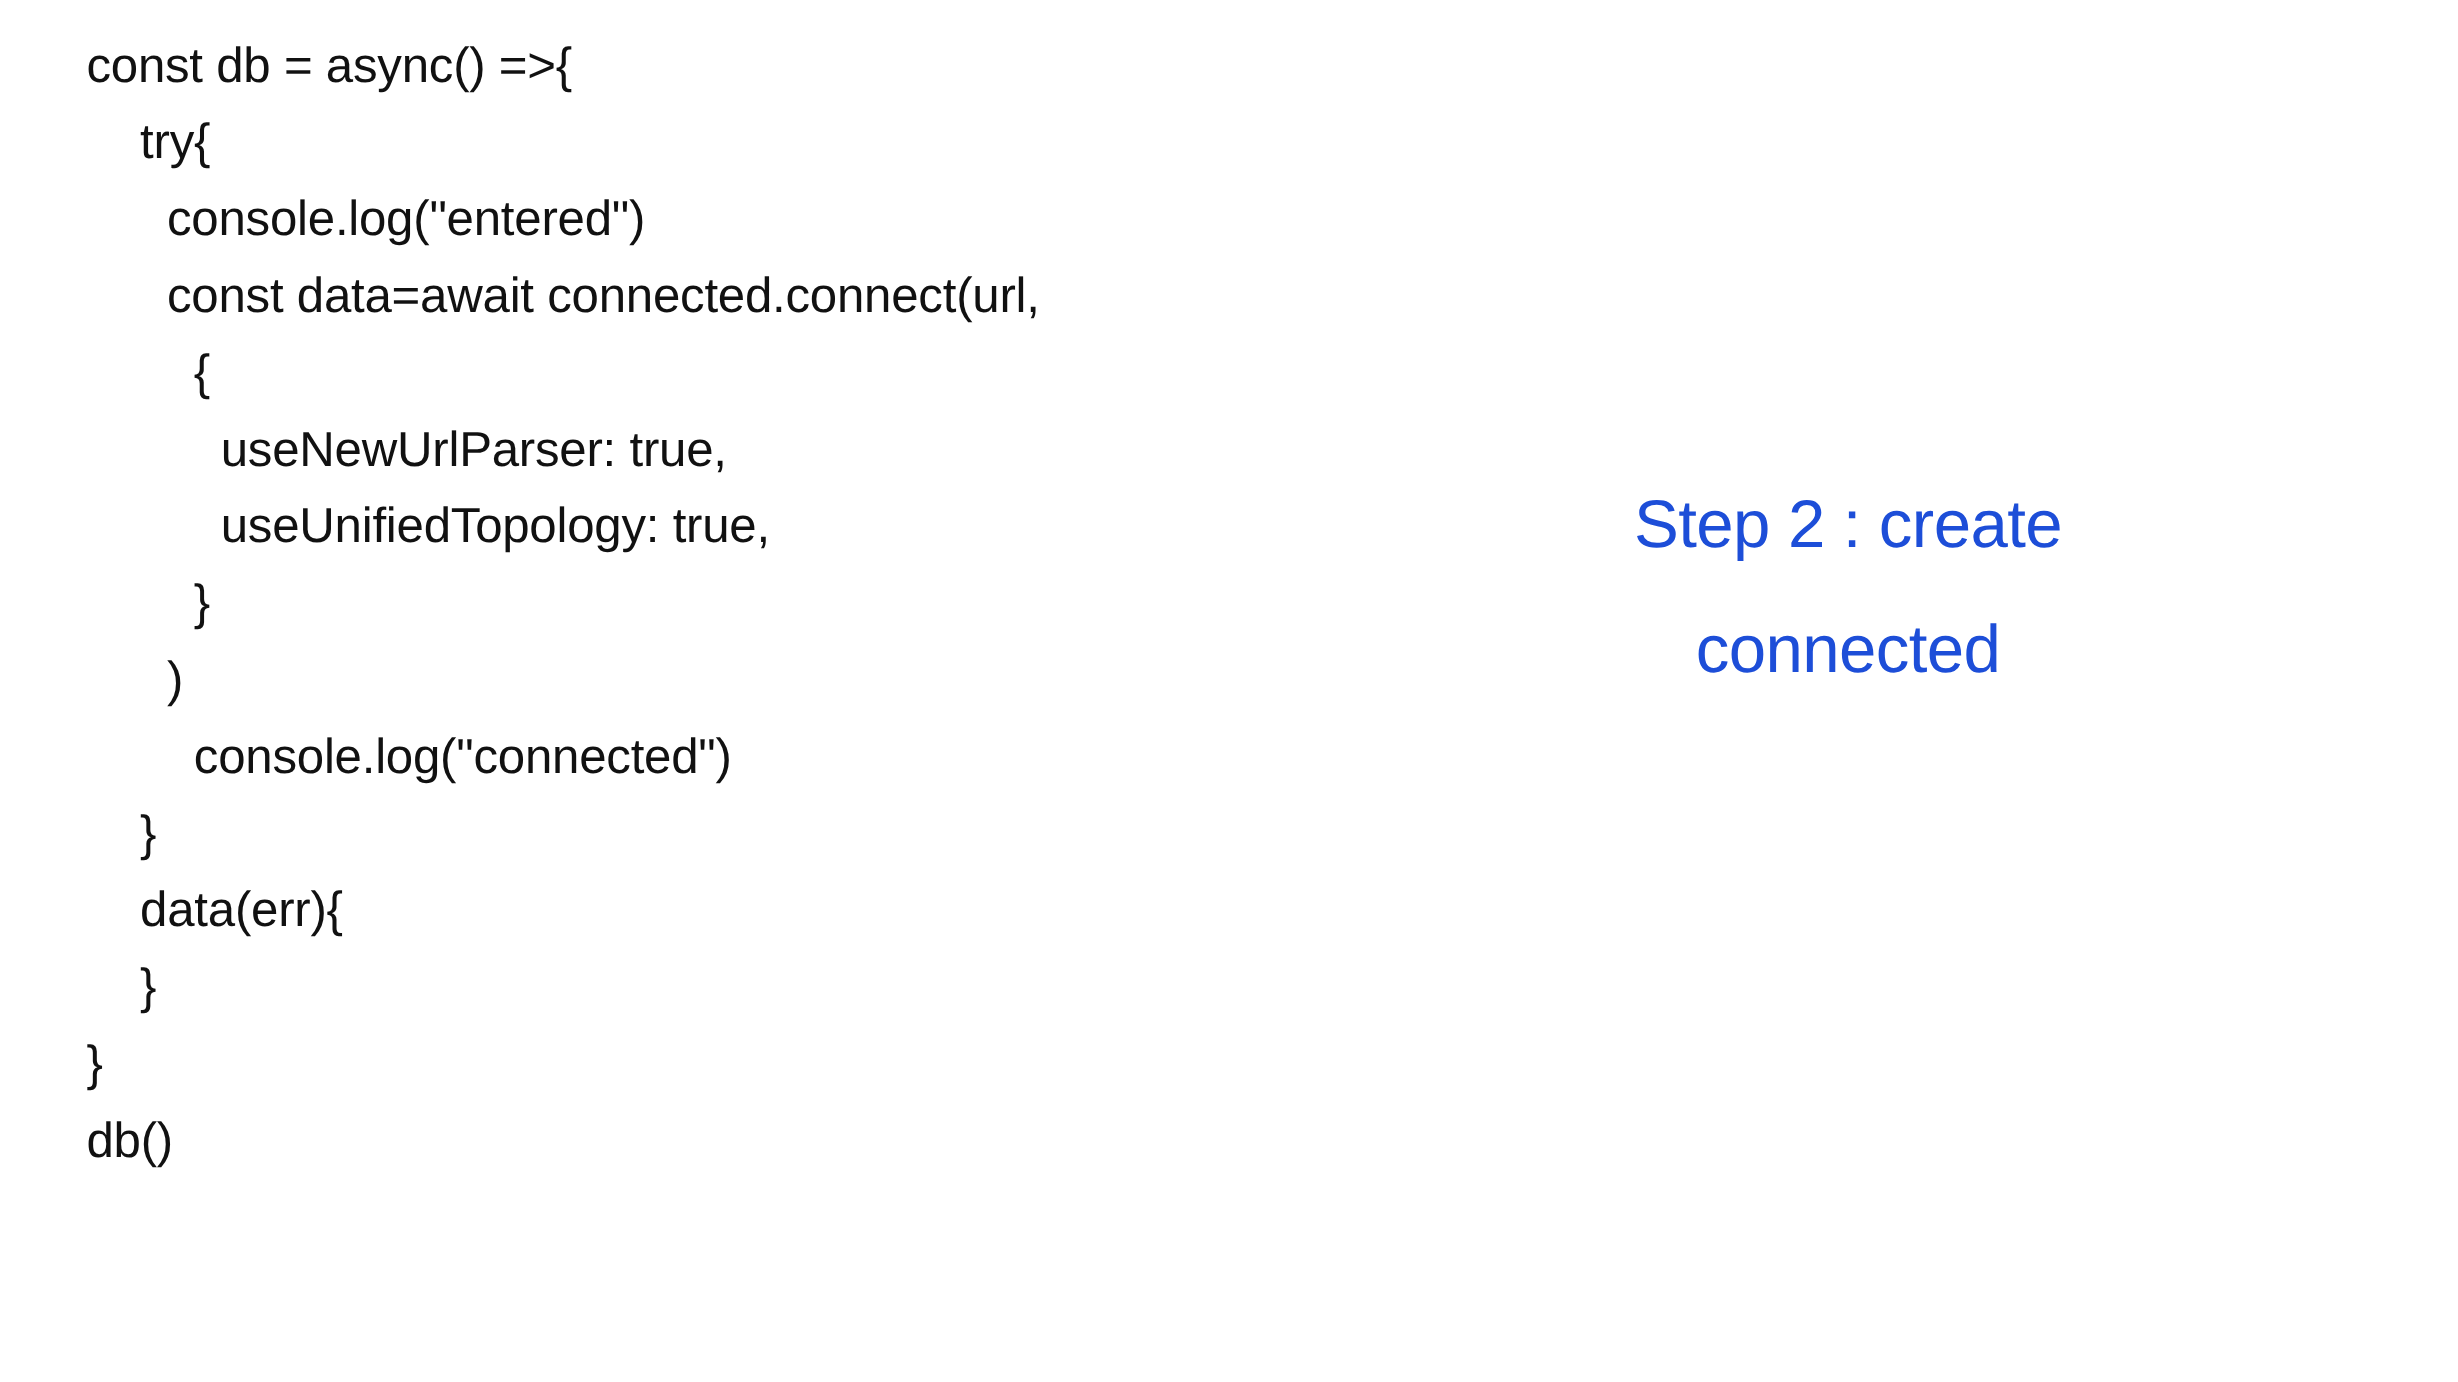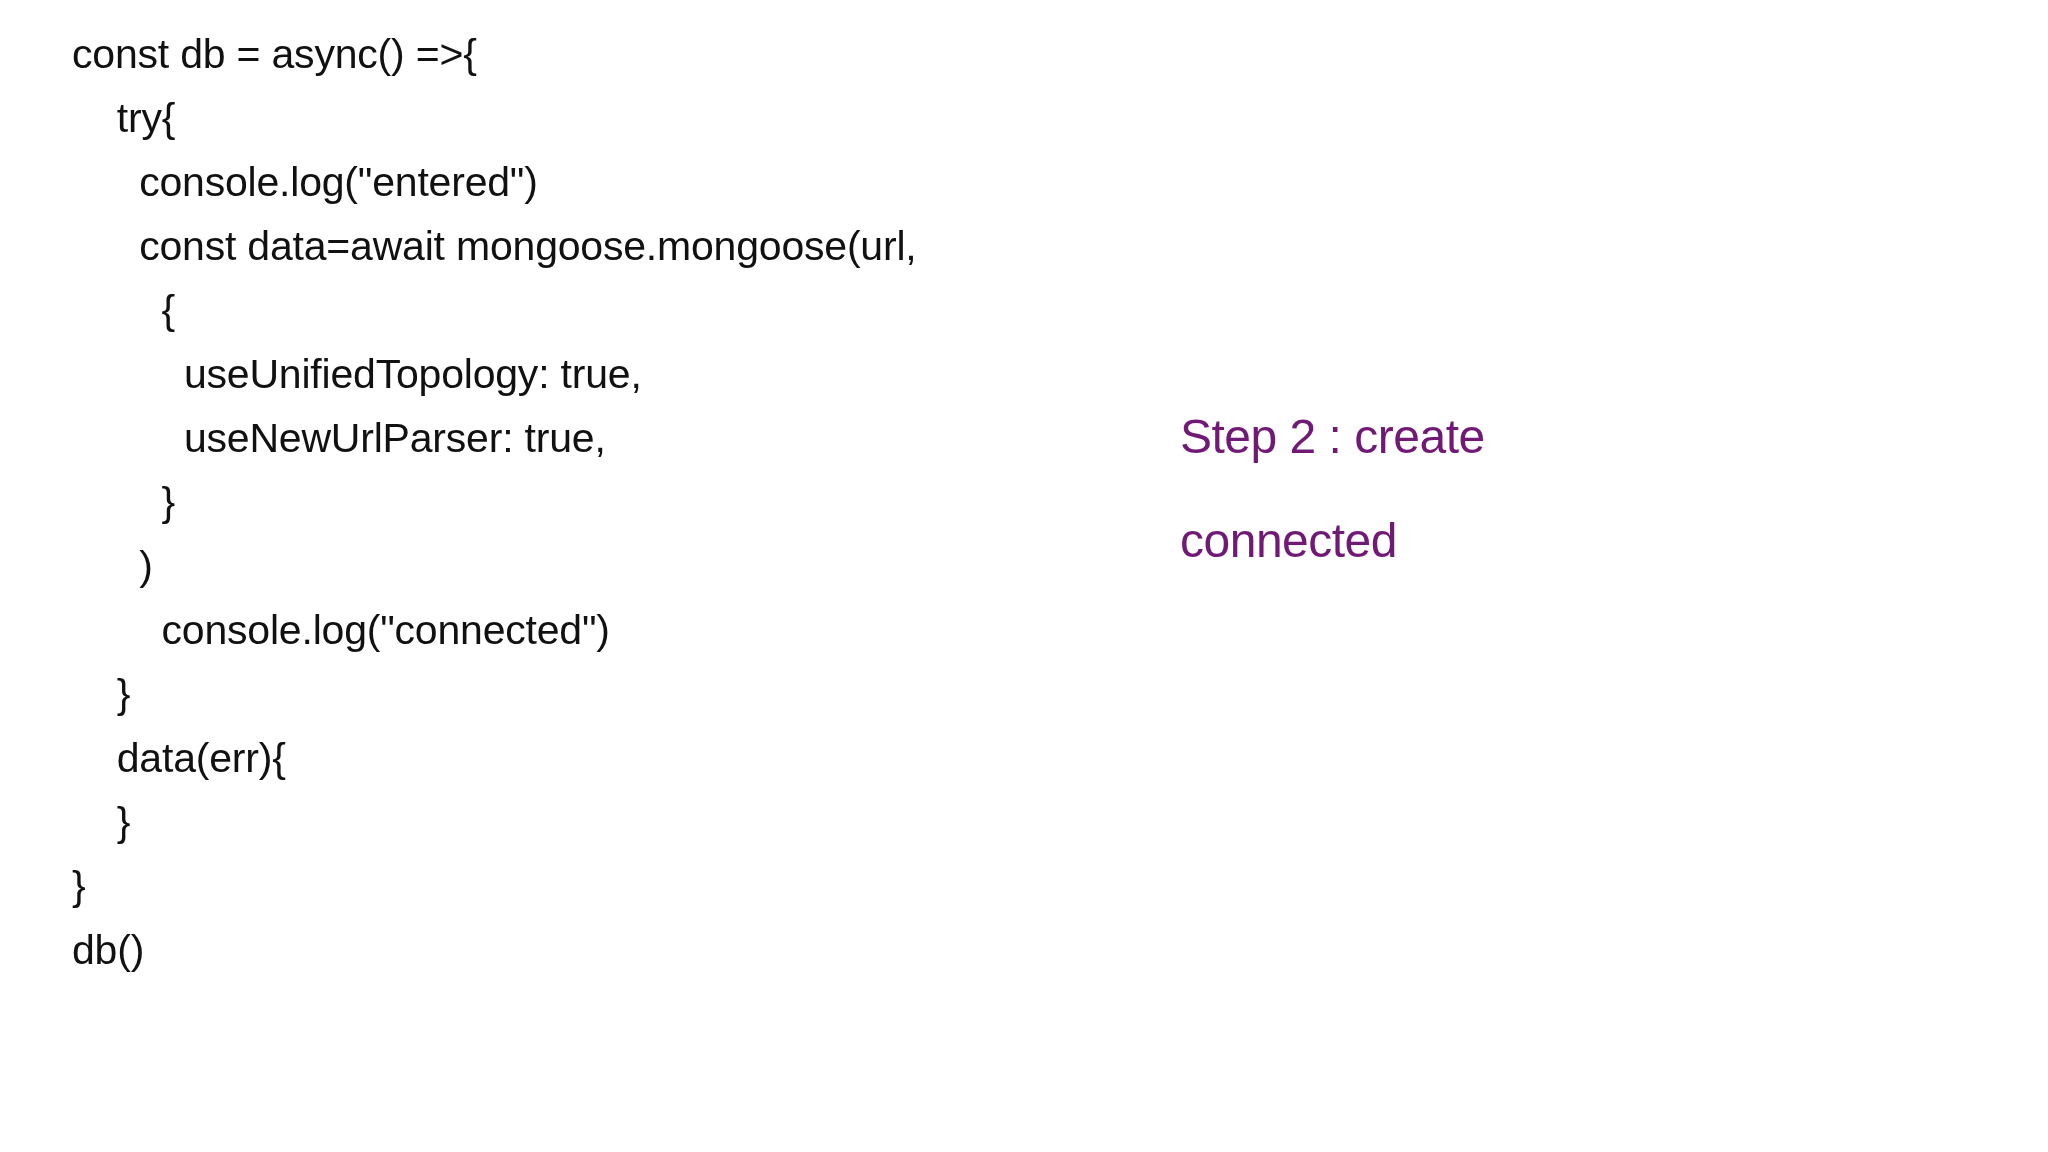--- a/index.html
+++ b/index.html
@@ -35,40 +35,41 @@
     letter-spacing: -0.2px;
   }
   .title-block {
     position: absolute;
     left: 1180px;
     top: 385px;
     width: 720px;
   }
   .title-line {
     font-family: "Liberation Sans", sans-serif;
-    font-size: 48px;
+    font-size: 56px;
     line-height: 104px;
-    color: #701a75;
+    color: #1d4ed8;
     font-weight: 400;
     letter-spacing: -0.5px;
+    text-align: center;
   }
 </style>
 </head>
 <body>
 
 <div class="slide">
 
   <div class="code-block">
     <div class="code-line">const db = async() =&gt;{</div>
     <div class="code-line">    try{</div>
     <div class="code-line">      console.log("entered")</div>
-    <div class="code-line">      const data=await mongoose.mongoose(url,</div>
+    <div class="code-line">      const data=await connected.connect(url,</div>
     <div class="code-line">        {</div>
+    <div class="code-line">          useNewUrlParser: true,</div>
     <div class="code-line">          useUnifiedTopology: true,</div>
-    <div class="code-line">          useNewUrlParser: true,</div>
     <div class="code-line">        }</div>
     <div class="code-line">      )</div>
     <div class="code-line">        console.log("connected")</div>
     <div class="code-line">    }</div>
     <div class="code-line">    data(err){</div>
     <div class="code-line">    }</div>
     <div class="code-line">}</div>
     <div class="code-line">db()</div>
   </div>
 

